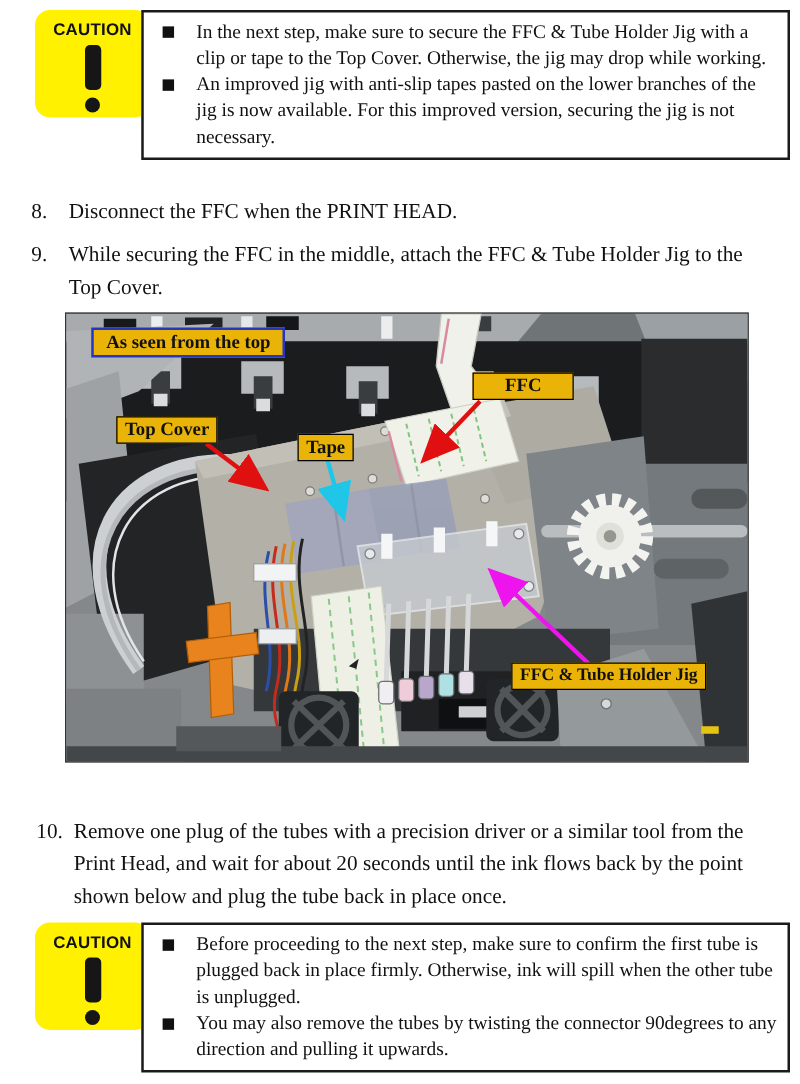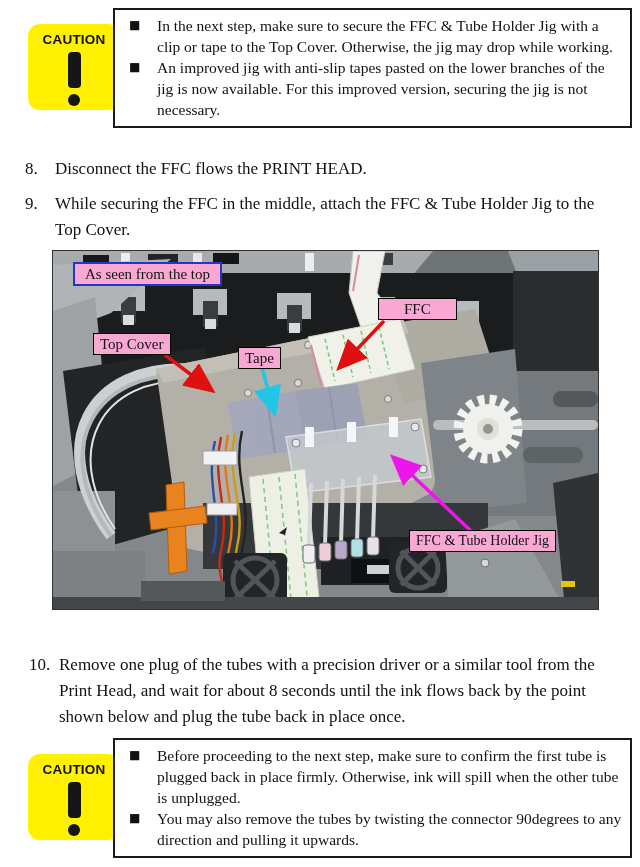--- a/index.html
+++ b/index.html
@@ -3,21 +3,21 @@
 <meta charset="utf-8">
 <style>
   html,body{margin:0;padding:0;background:#fff;}
   .page{
     position:relative;width:640px;height:867px;background:#ffffff;
     font-family:"Liberation Serif","DejaVu Serif",serif;color:#111;overflow:hidden;
   }
   
   .caution-wrap{position:absolute;left:0;width:640px;}
   .caution-icon{
-    position:absolute;left:28px;top:16px;width:92px;height:86px;
+    position:absolute;left:28px;top:0;width:92px;height:86px;
     background:#fff100;border-radius:12px;text-align:center;
   }
   .caution-word{
     font-family:"Liberation Sans","DejaVu Sans",sans-serif;
     font-weight:bold;font-size:13.5px;letter-spacing:.2px;color:#111;
     margin-top:8px;
   }
   .excl-bar{width:13px;height:36px;background:#161616;border-radius:4px;margin:5px auto 0;}
   .excl-dot{width:12px;height:12px;background:#161616;border-radius:50%;margin:6px auto 0;}
   .caution-box{
@@ -31,22 +31,22 @@
   .step{position:absolute;left:25px;width:600px;display:flex;align-items:flex-start;}
   .step-num{flex:0 0 30px;font-size:17px;line-height:26px;}
   .step-text{flex:0 0 562px;margin:0;font-size:17px;line-height:26px;}
   
   .photo{
     position:absolute;left:52px;top:250px;width:545px;height:358px;
     border:1px solid #333;box-sizing:content-box;background:#85888b;
   }
   .photo svg{position:absolute;left:0;top:0;}
   .photo-label{
-    position:absolute;background:#f9a8d4;border:1px solid #000;
-    font-weight:normal;font-size:15px;line-height:18px;padding:1px 6px;white-space:nowrap;
+    position:absolute;background:#eab308;border:1px solid #000;
+    font-weight:bold;font-size:15px;line-height:18px;padding:1px 6px;white-space:nowrap;
   }
   .photo-label.blue{border:2px solid #2636c4;padding:1px 10px;}
   .fig-caption{
     position:absolute;left:0;top:616px;width:640px;text-align:center;
     font-weight:bold;font-size:16px;
   }
   .fig-caption .sp{display:inline-block;width:9px;}
 </style>
 </head>
 <body>
@@ -66,21 +66,21 @@
       </div>
       <div class="c-item">
         <span class="c-bullet">■</span>
         <p class="c-text">An improved jig with anti-slip tapes pasted on the lower branches of the jig is now available. For this improved version, securing the jig is not necessary.</p>
       </div>
     </div>
   </div>
 
   <div class="step" style="top:156px;">
     <span class="step-num">8.</span>
-    <p class="step-text">Disconnect the FFC flows the PRINT HEAD.</p>
+    <p class="step-text">Disconnect the FFC when the PRINT HEAD.</p>
   </div>
   <div class="step" style="top:191px;">
     <span class="step-num">9.</span>
     <p class="step-text">While securing the FFC in the middle, attach the FFC &amp; Tube Holder Jig to the Top Cover.</p>
   </div>
 
   <div class="photo">
     <svg width="545" height="358" viewBox="0 0 545 358">
 
       <rect width="545" height="358" fill="#85888b"></rect>
@@ -308,21 +308,21 @@
     <div class="photo-label blue" style="left:20px;top:11px;">As seen from the top</div>
     <div class="photo-label" style="left:325px;top:47px;padding:1px 25px;">FFC</div>
     <div class="photo-label" style="left:40px;top:82px;">Top Cover</div>
     <div class="photo-label" style="left:185px;top:96px;">Tape</div>
     <div class="photo-label" style="left:356px;top:279px;font-size:14px;">FFC &amp; Tube Holder Jig</div>
   </div>
 
 
   <div class="step" style="top:652px;justify-content:center;">
     <span class="step-num">10.</span>
-    <p class="step-text">Remove one plug of the tubes with a precision driver or a similar tool from the Print Head, and wait for about 8 seconds until the ink flows back by the point shown below and plug the tube back in place once.</p>
+    <p class="step-text">Remove one plug of the tubes with a precision driver or a similar tool from the Print Head, and wait for about 20 seconds until the ink flows back by the point shown below and plug the tube back in place once.</p>
   </div>
 
   <div class="caution-wrap" style="top:738px;height:116px;">
     <div class="caution-icon">
       <div class="caution-word">CAUTION</div>
       <div class="excl-bar"></div>
       <div class="excl-dot"></div>
     </div>
     <div class="caution-box">
       <div class="c-item">

